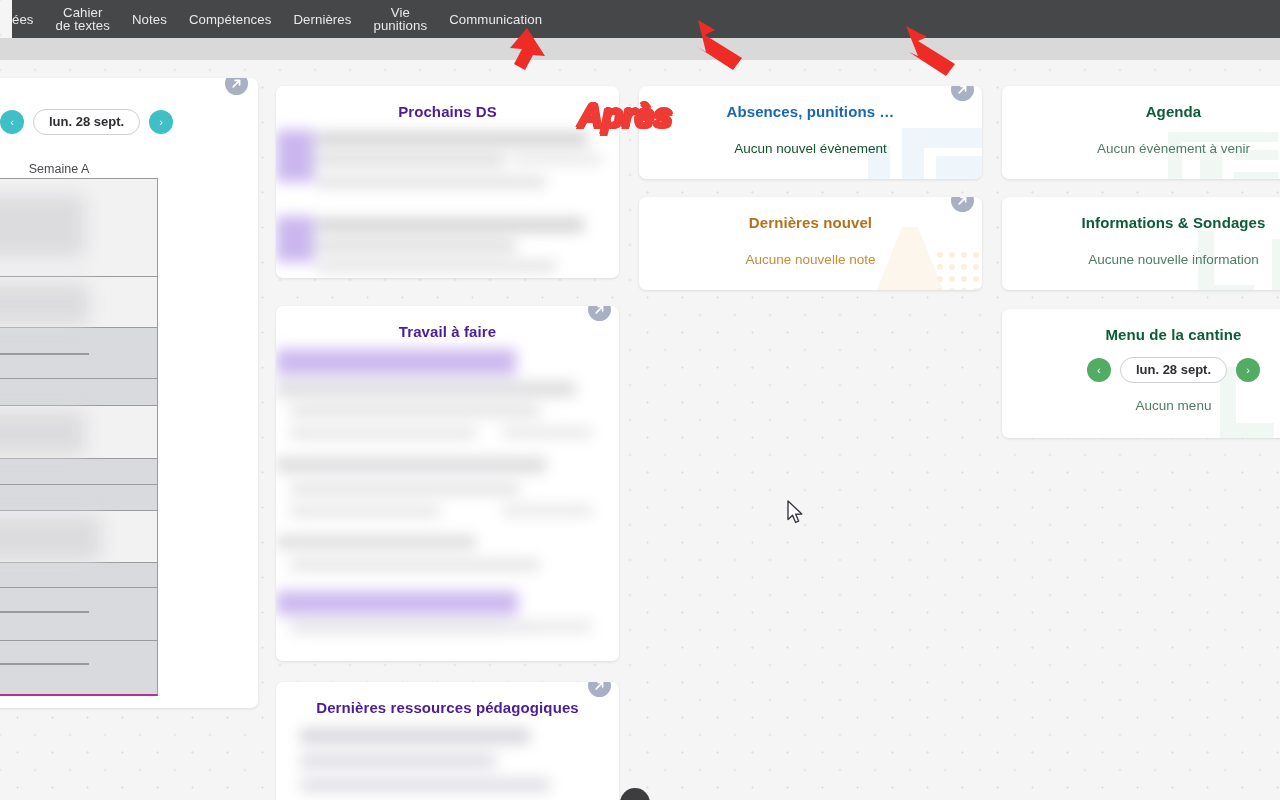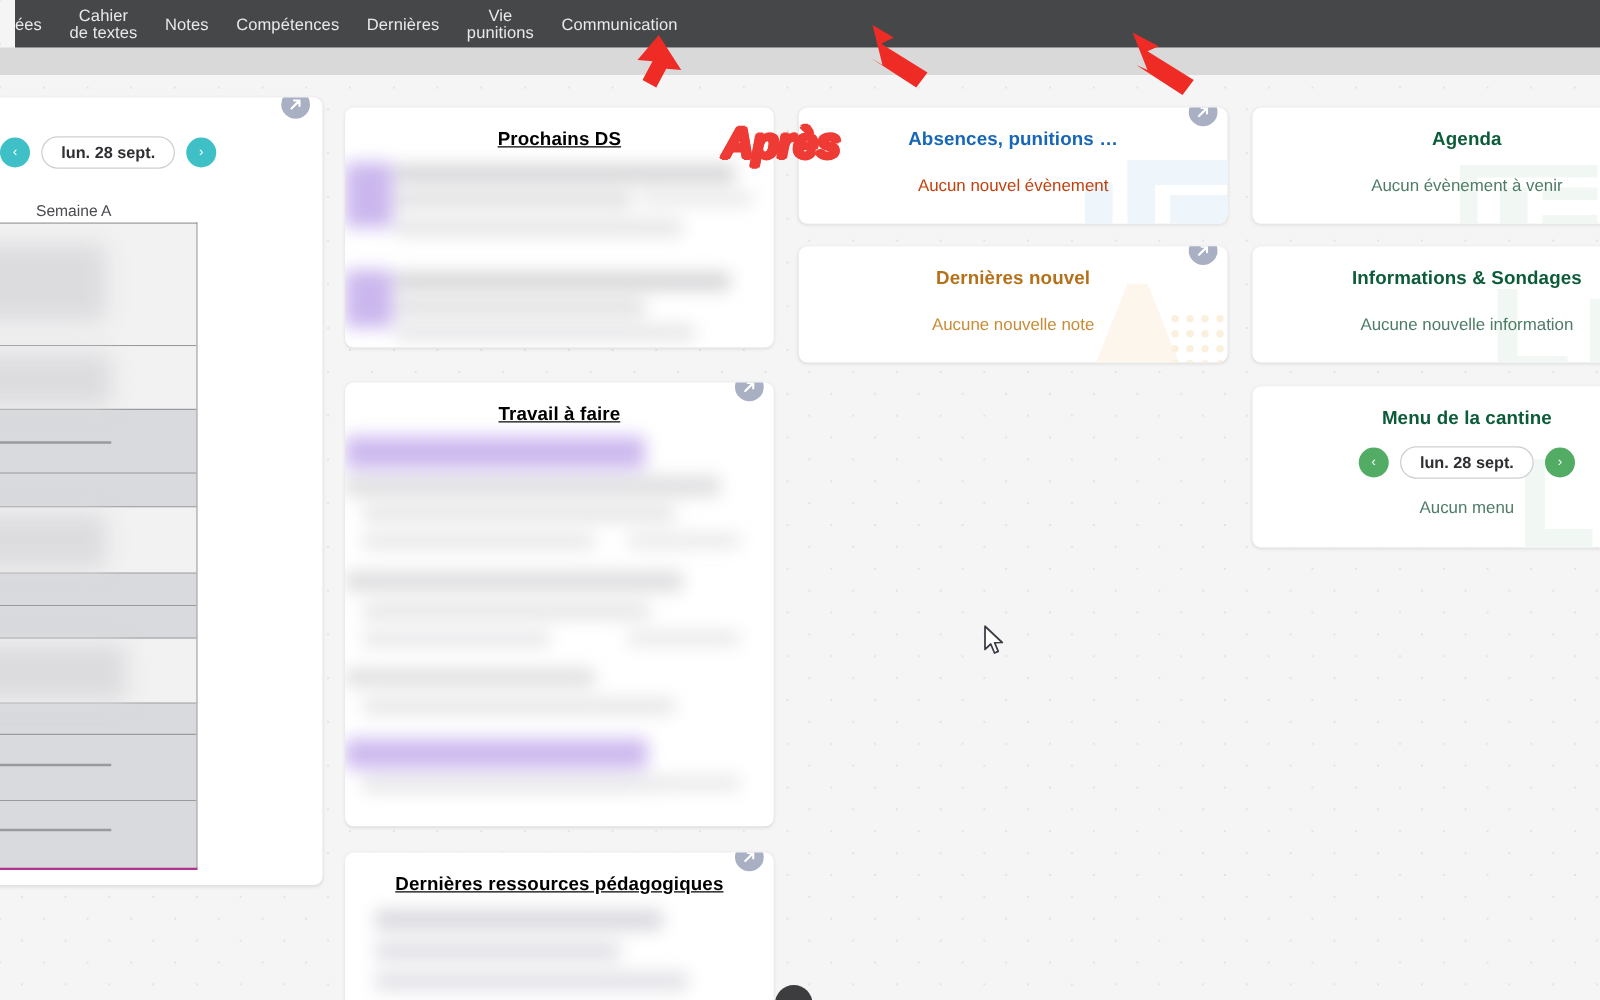--- a/index.html
+++ b/index.html
@@ -65,23 +65,23 @@
     font-weight: bold;
     font-size: 15px;
     padding-top: 17px;
     letter-spacing: .1px;
   }
   .card-empty {
     text-align: center;
     font-size: 13.5px;
     padding-top: 21px;
   }
-  .t-purple  { color: #000000; text-decoration: underline; }
+  .t-purple  { color: #4c1d95; }
   .t-blue    { color: #1867b6; }
-  .e-blue    { color: #c2410c; }
+  .e-blue    { color: #14532d; }
   .t-orange  { color: #b5711a; }
   .e-orange  { color: #c98b36; }
   .t-green   { color: #0c5c3a; }
   .e-green   { color: #4f7c66; }
 
   
   .expand {
     position: absolute;
     width: 23px; height: 23px;
     border-radius: 50%;

